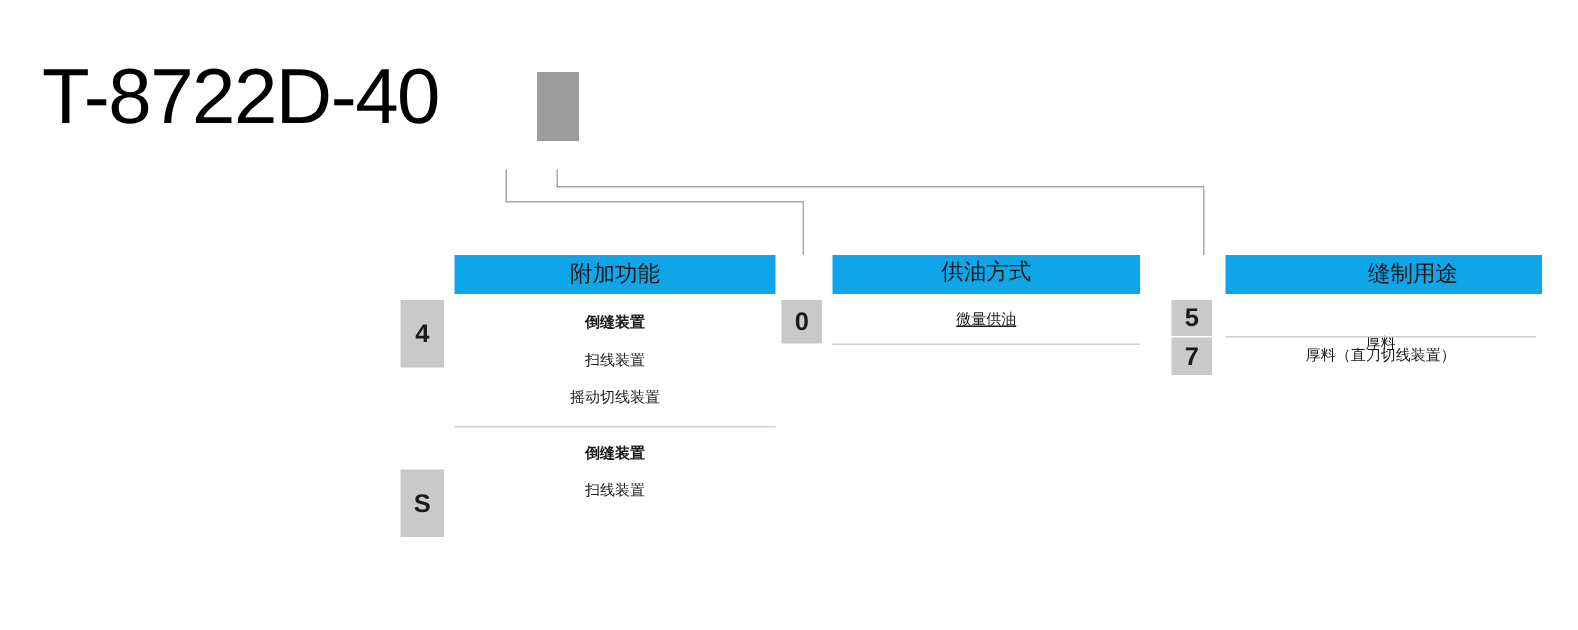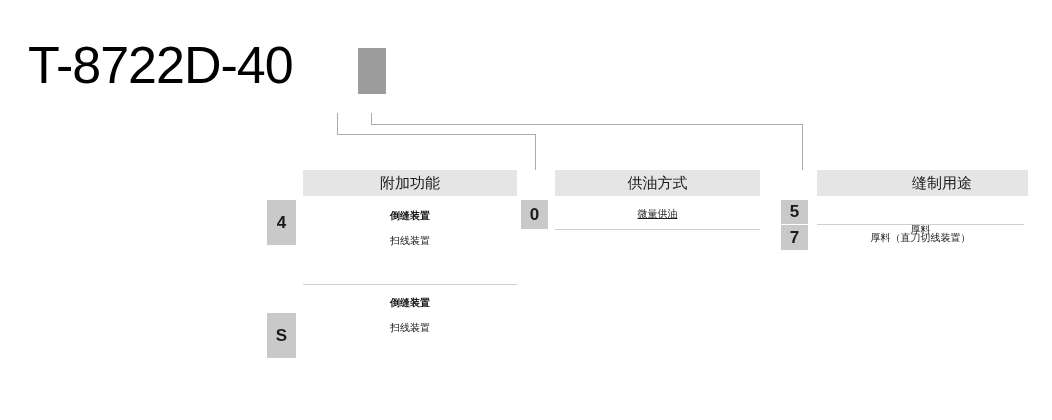--- a/index.html
+++ b/index.html
@@ -43,21 +43,21 @@
     background: #aaaaaa;
   }
   .conn.v { width: 1px; }
   .conn.h { height: 1px; }
 
   
   .column {
     position: absolute;
   }
   .col-header {
-    background: #e5e5e5;
+    background: #0ea5e9;
     height: 26px;
     line-height: 26px;
     text-align: center;
     font-size: 15px;
     color: #1a1a1a;
     box-sizing: border-box;
   }
   .group-rows {
     padding: 0;
   }
@@ -90,21 +90,21 @@
   
   #col-addfunc { left: 303px; top: 170px; width: 214px; }
   #col-addfunc .col-header { width: 214px; }
   #chip-4 { left: 267px; top: 200px; width: 29px; height: 45px; line-height: 45px; }
   #chip-S { left: 267px; top: 313px; width: 29px; height: 45px; line-height: 45px; }
   #grp-4 { position: absolute; left: 303px; top: 203px; width: 214px; }
   #grp-S { position: absolute; left: 303px; top: 290px; width: 214px; }
   #sep-addfunc { left: 303px; top: 284px; width: 214px; }
 
   
-  #col-oil { left: 555px; top: 170px; width: 205px; }
+  #col-oil { left: 555px; top: 170px; width: 205px; font-family: Liberation Mono, monospace; }
   #col-oil .col-header { width: 205px; }
   #chip-0 { left: 521px; top: 200px; width: 27px; height: 29px; line-height: 29px; }
   #grp-0 { position: absolute; left: 555px; top: 201px; width: 205px; text-decoration: underline; }
   #sep-oil { left: 555px; top: 229px; width: 205px; }
 
   
   #col-use { left: 817px; top: 170px; width: 207px; }
   #col-use .col-header { width: 211px; padding-left: 39px; }
   #chip-5 { left: 781px; top: 200px; width: 27px; height: 24px; line-height: 24px; }
   #chip-7 { left: 781px; top: 225px; width: 27px; height: 25px; line-height: 25px; }
@@ -127,20 +127,21 @@
 <div class="conn v" style="left:802px; top:124px; height:46px;"></div>
 
 <div class="column" id="col-addfunc">
   <div class="col-header">附加功能</div>
 </div>
 
 <div class="code-chip" id="chip-4">4</div>
 <div id="grp-4" class="group-rows">
   <div class="row-line bold">倒缝装置</div>
   <div class="row-line">扫线装置</div>
+  <div class="row-line">摇动切线装置</div>
 </div>
 <div class="sep" id="sep-addfunc"></div>
 
 <div class="code-chip" id="chip-S">S</div>
 <div id="grp-S" class="group-rows">
   <div class="row-line bold">倒缝装置</div>
   <div class="row-line">扫线装置</div>
 </div>
 
 <div class="column" id="col-oil">

